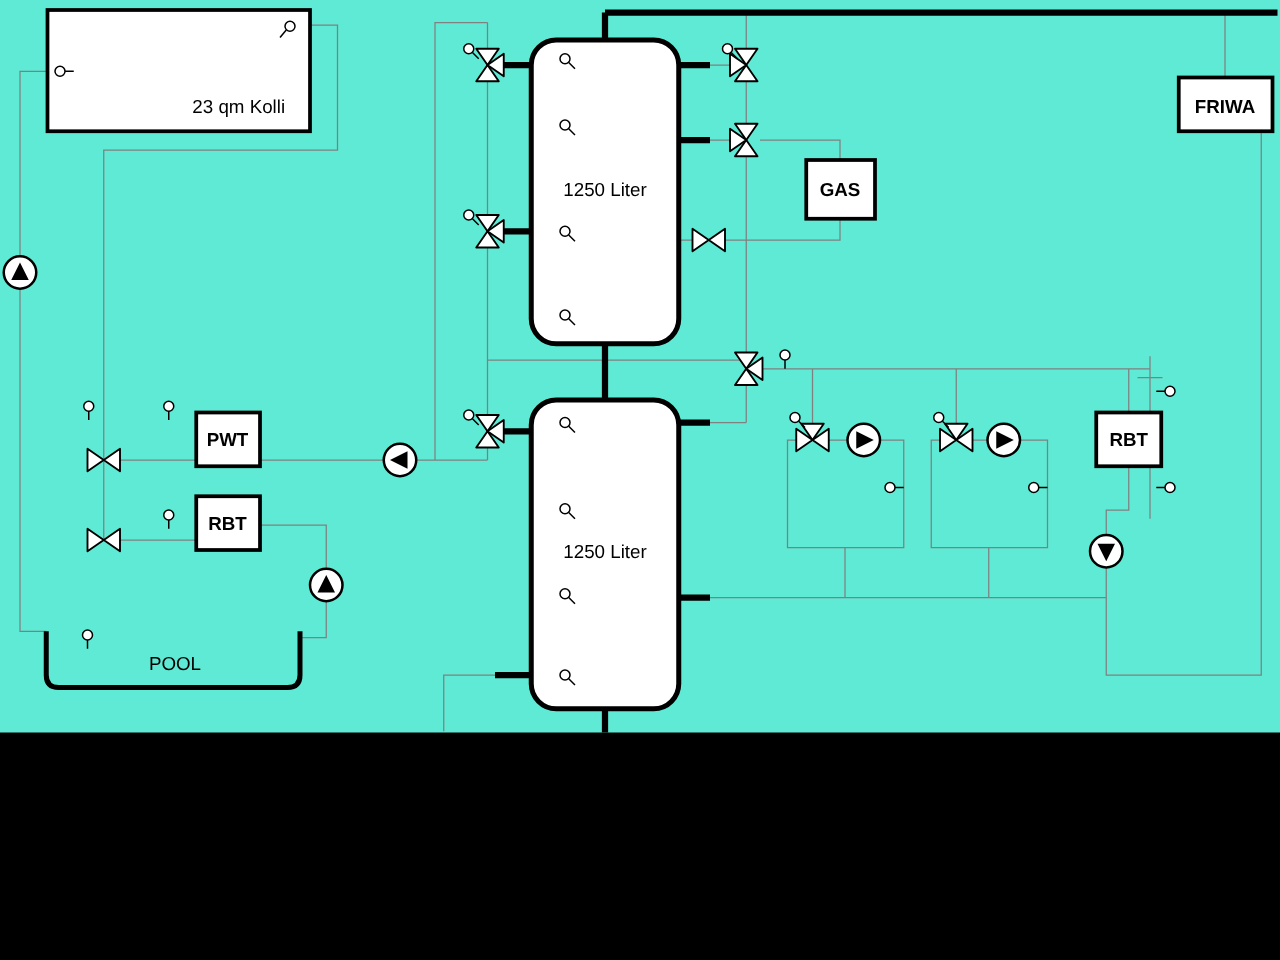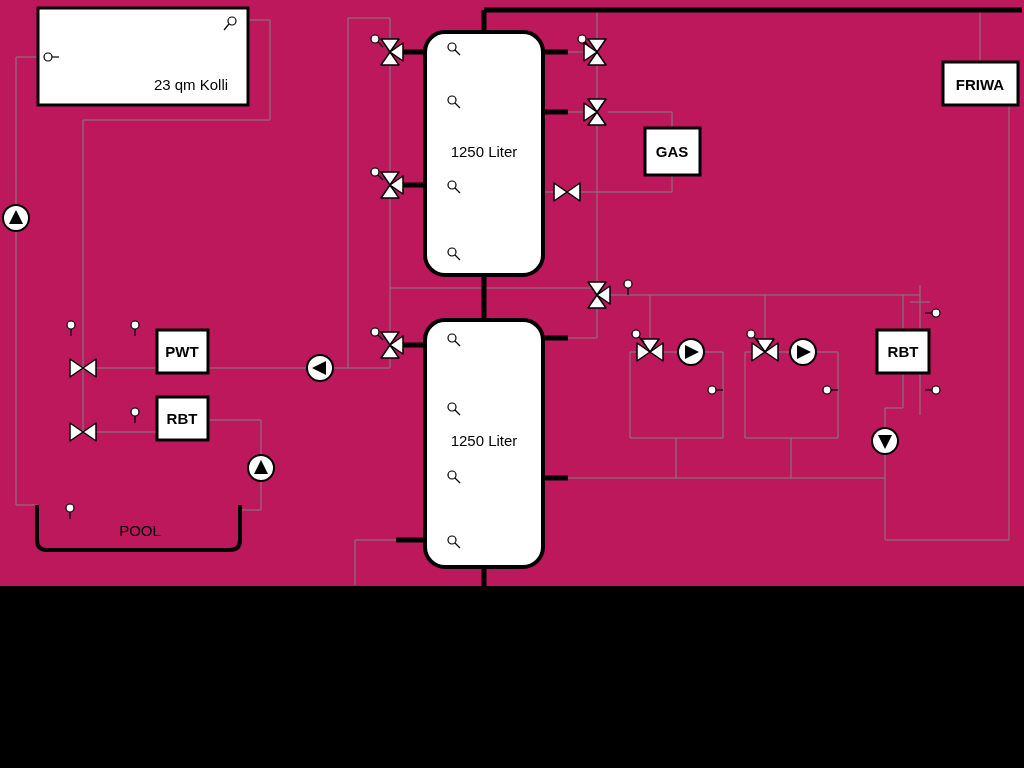--- a/index.html
+++ b/index.html
@@ -1,16 +1,16 @@
 <!DOCTYPE html>
 <html><head>
 <meta charset="utf-8">
 <style>
   html,body{margin:0;padding:0;background:#ffffff;}
-  .stage{position:relative;width:1024px;height:768px;background:#be185d;overflow:hidden;}
+  .stage{position:relative;width:1024px;height:768px;background:#5eead4;overflow:hidden;}
   svg text{font-family:"Liberation Sans","DejaVu Sans",sans-serif;fill:#000;}
   .lbl{font-size:15px;text-anchor:middle;}
   .lbl-b{font-size:15px;font-weight:bold;text-anchor:middle;}
   .pipe{stroke:#808080;stroke-width:1;fill:none;}
   .pipe-k{stroke:#000000;stroke-width:5;fill:none;}
   .box{fill:#ffffff;stroke:#000000;stroke-width:3;}
   .tank{fill:#ffffff;stroke:#000000;stroke-width:4;}
   .valve{fill:#ffffff;stroke:#000000;stroke-width:1.5;stroke-linejoin:round;}
   .pumpc{fill:#ffffff;stroke:#000000;stroke-width:2;}
   .pumpt{fill:#000000;stroke:none;}

